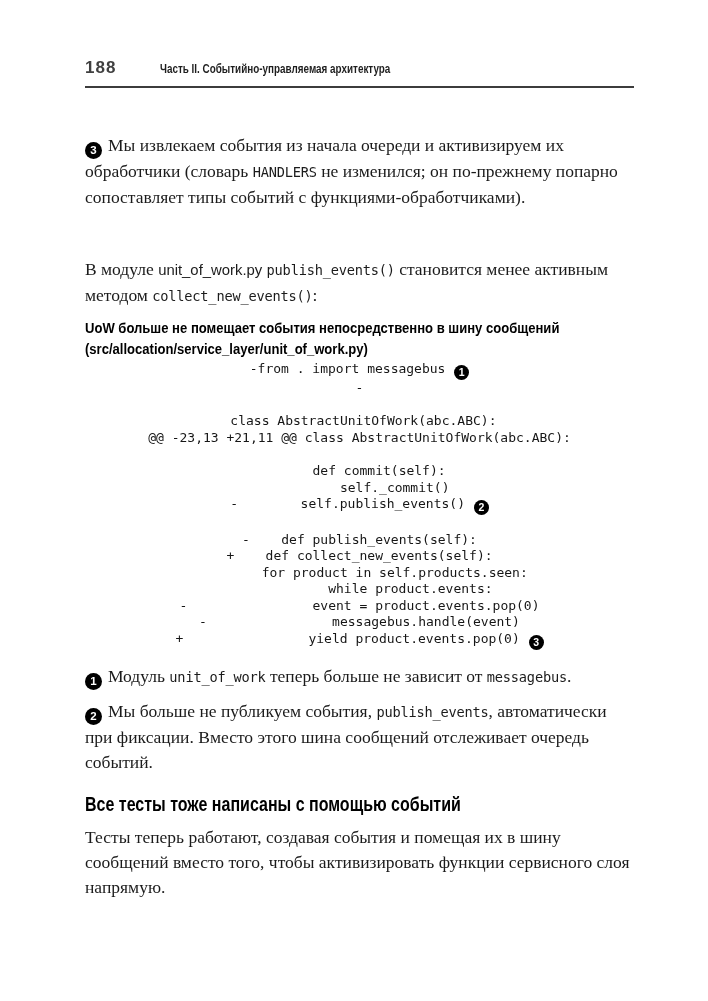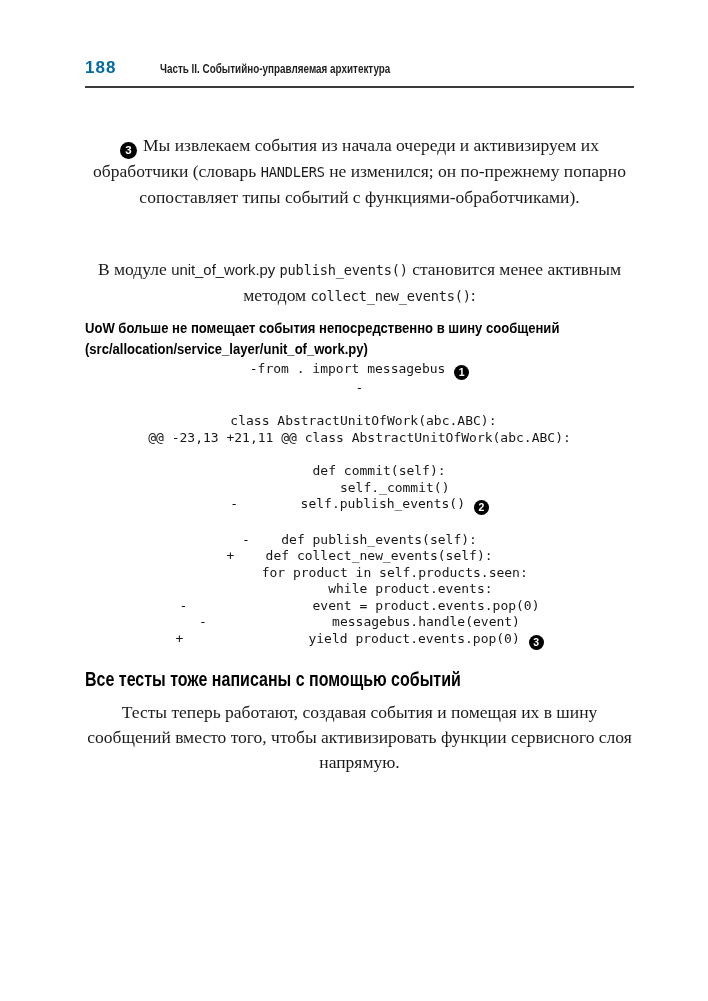--- a/index.html
+++ b/index.html
@@ -14,38 +14,38 @@
     padding: 58px 74px 0 85px;
     font-family: "Liberation Serif", "DejaVu Serif", serif;
     color: var(--text, #1b1b1b);
   }
   
   .header-row {
     display: flex; align-items: baseline;
     font-family: "Liberation Sans", "DejaVu Sans", sans-serif;
   }
   .page-num {
-    font-size: 17px; font-weight: bold; letter-spacing: 1px; color: #0369a1;
+    font-size: 17px; font-weight: bold; letter-spacing: 1px; color: #404040;
   }
   .chapter {
     margin-left: 44px;
     font-size: 13px; font-weight: 600; color: #1e1e1e;
     transform: scaleX(0.76); transform-origin: left center;
     white-space: nowrap;
   }
   .rule {
     margin-top: 8px; height: 0;
     border-bottom: 2px solid var(--rule, #3c3c3c);
   }
   
   main { margin-top: 45px; }
   .body-p {
     font-size: 17.5px; line-height: 25px;
     margin: 0 0 7px 0;
-    text-align: center;
+    text-align: left;
   }
   .lead { margin-bottom: 0; margin-top: 47px; }
   .seg-code {
     font-family: "DejaVu Sans Mono", "Liberation Mono", monospace;
     font-size: 0.78em; letter-spacing: -0.2px;
   }
   .seg-file {
     font-family: "Liberation Sans", "DejaVu Sans", sans-serif;
     font-size: 0.85em;
   }
@@ -109,21 +109,23 @@
 
 
 
     <p class="body-p lead"><span class="rich"><span>В модуле </span><span class="seg-file">unit_of_work.py</span><span> </span><span class="seg-code">publish_events()</span><span> становится менее активным методом </span><span class="seg-code">collect_new_events()</span><span>:</span></span></p>
 
     <div class="caption">UoW больше не помещает события непосредственно в шину сообщений (src/allocation/service_layer/unit_of_work.py)</div>
 
     <div class="code"><div class="code-line"><span class="code-text">-from . import messagebus </span><span class="marker marker-code">1</span></div><div class="code-line"><span class="code-text">-</span></div><div class="code-line"><span class="code-text"></span></div><div class="code-line"><span class="code-text"> class AbstractUnitOfWork(abc.ABC):</span></div><div class="code-line"><span class="code-text">@@ -23,13 +21,11 @@ class AbstractUnitOfWork(abc.ABC):</span></div><div class="code-line"><span class="code-text"></span></div><div class="code-line"><span class="code-text">     def commit(self):</span></div><div class="code-line"><span class="code-text">         self._commit()</span></div><div class="code-line"><span class="code-text">-        self.publish_events() </span><span class="marker marker-code">2</span></div><div class="code-line"><span class="code-text"></span></div><div class="code-line"><span class="code-text">-    def publish_events(self):</span></div><div class="code-line"><span class="code-text">+    def collect_new_events(self):</span></div><div class="code-line"><span class="code-text">         for product in self.products.seen:</span></div><div class="code-line"><span class="code-text">             while product.events:</span></div><div class="code-line"><span class="code-text">-                event = product.events.pop(0)</span></div><div class="code-line"><span class="code-text">-                messagebus.handle(event)</span></div><div class="code-line"><span class="code-text">+                yield product.events.pop(0) </span><span class="marker marker-code">3</span></div></div>
 
     <div class="annot-group">
+      <p class="body-p annot"><span class="marker">1</span><span class="rich"><span>Модуль </span><span class="seg-code">unit_of_work</span><span> теперь больше не зависит от </span><span class="seg-code">messagebus</span><span>.</span></span></p>
 
+      <p class="body-p annot"><span class="marker">2</span><span class="rich"><span>Мы больше не публикуем события, </span><span class="seg-code">publish_events</span><span>, автоматически при фиксации. Вместо этого шина сообщений отслеживает очередь событий.</span></span></p>
 
     </div>
 
     <h2 class="heading">Все тесты тоже написаны с помощью событий</h2>
 
     <p class="body-p final-p">Тесты теперь работают, создавая события и помещая их в шину сообщений вместо того, чтобы активизировать функции сервисного слоя напрямую.</p>
 
   </main>
 </div>
 

